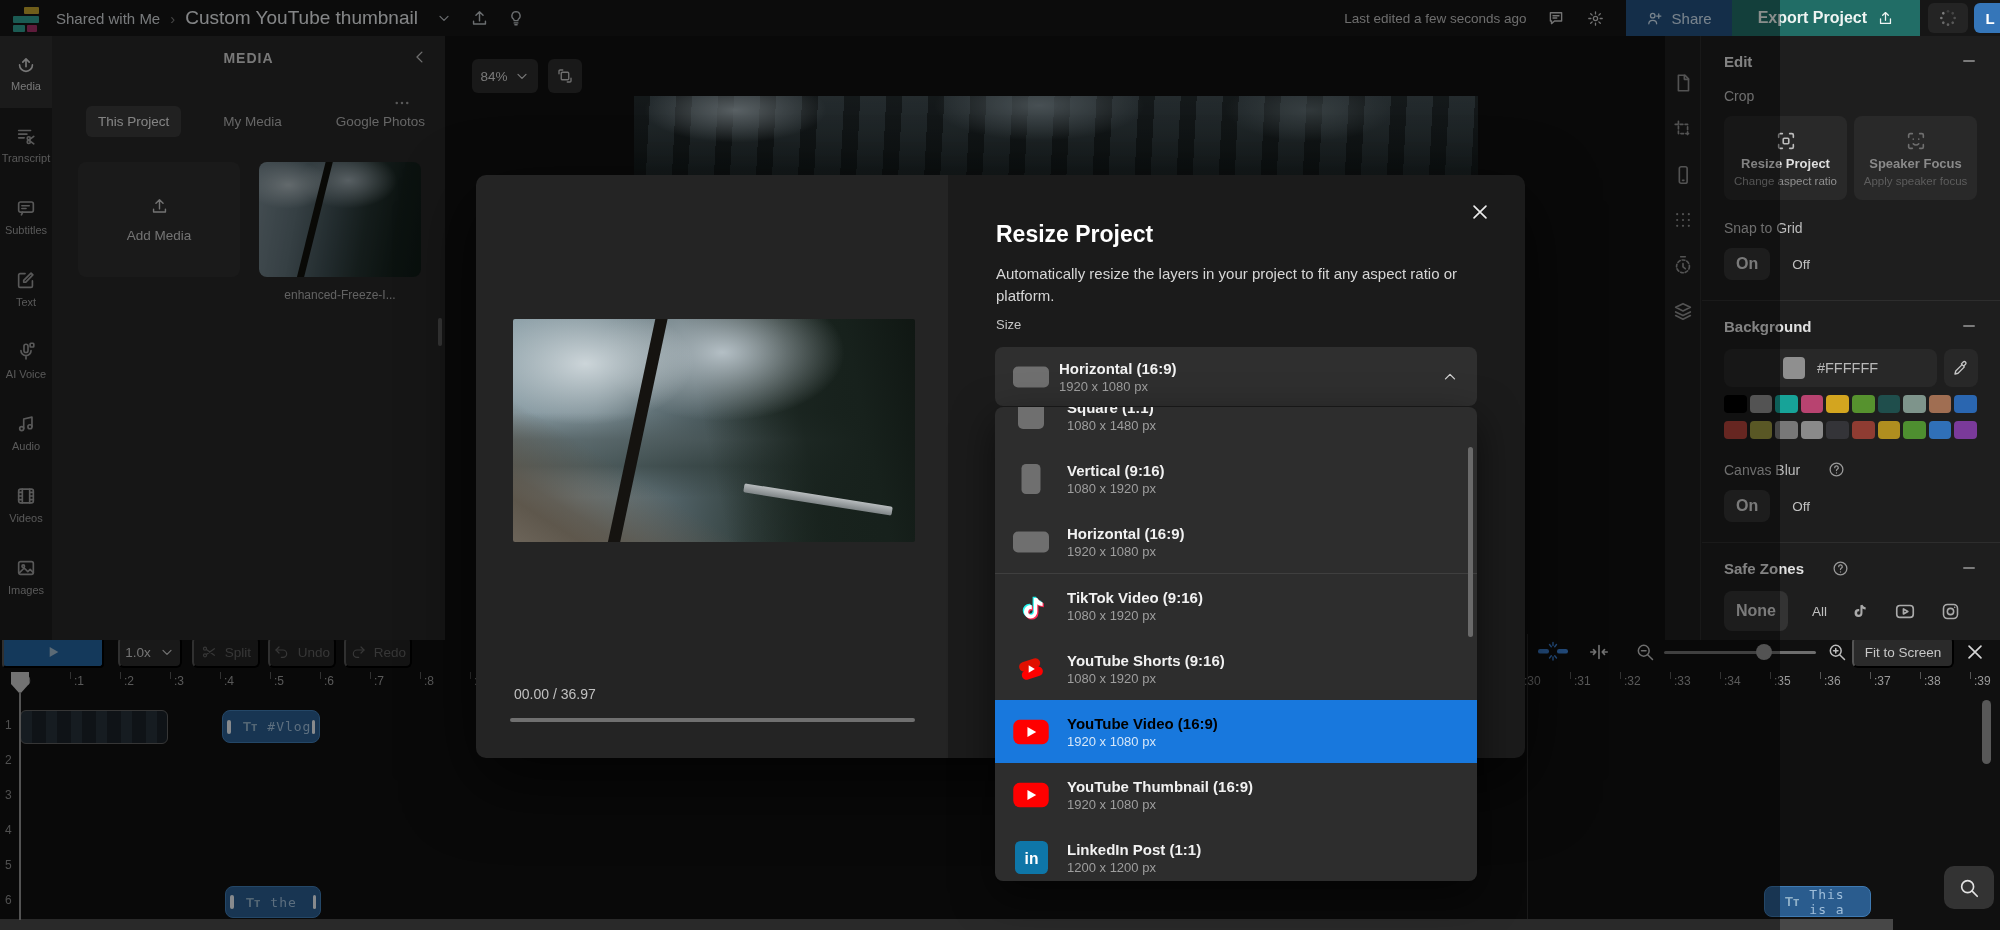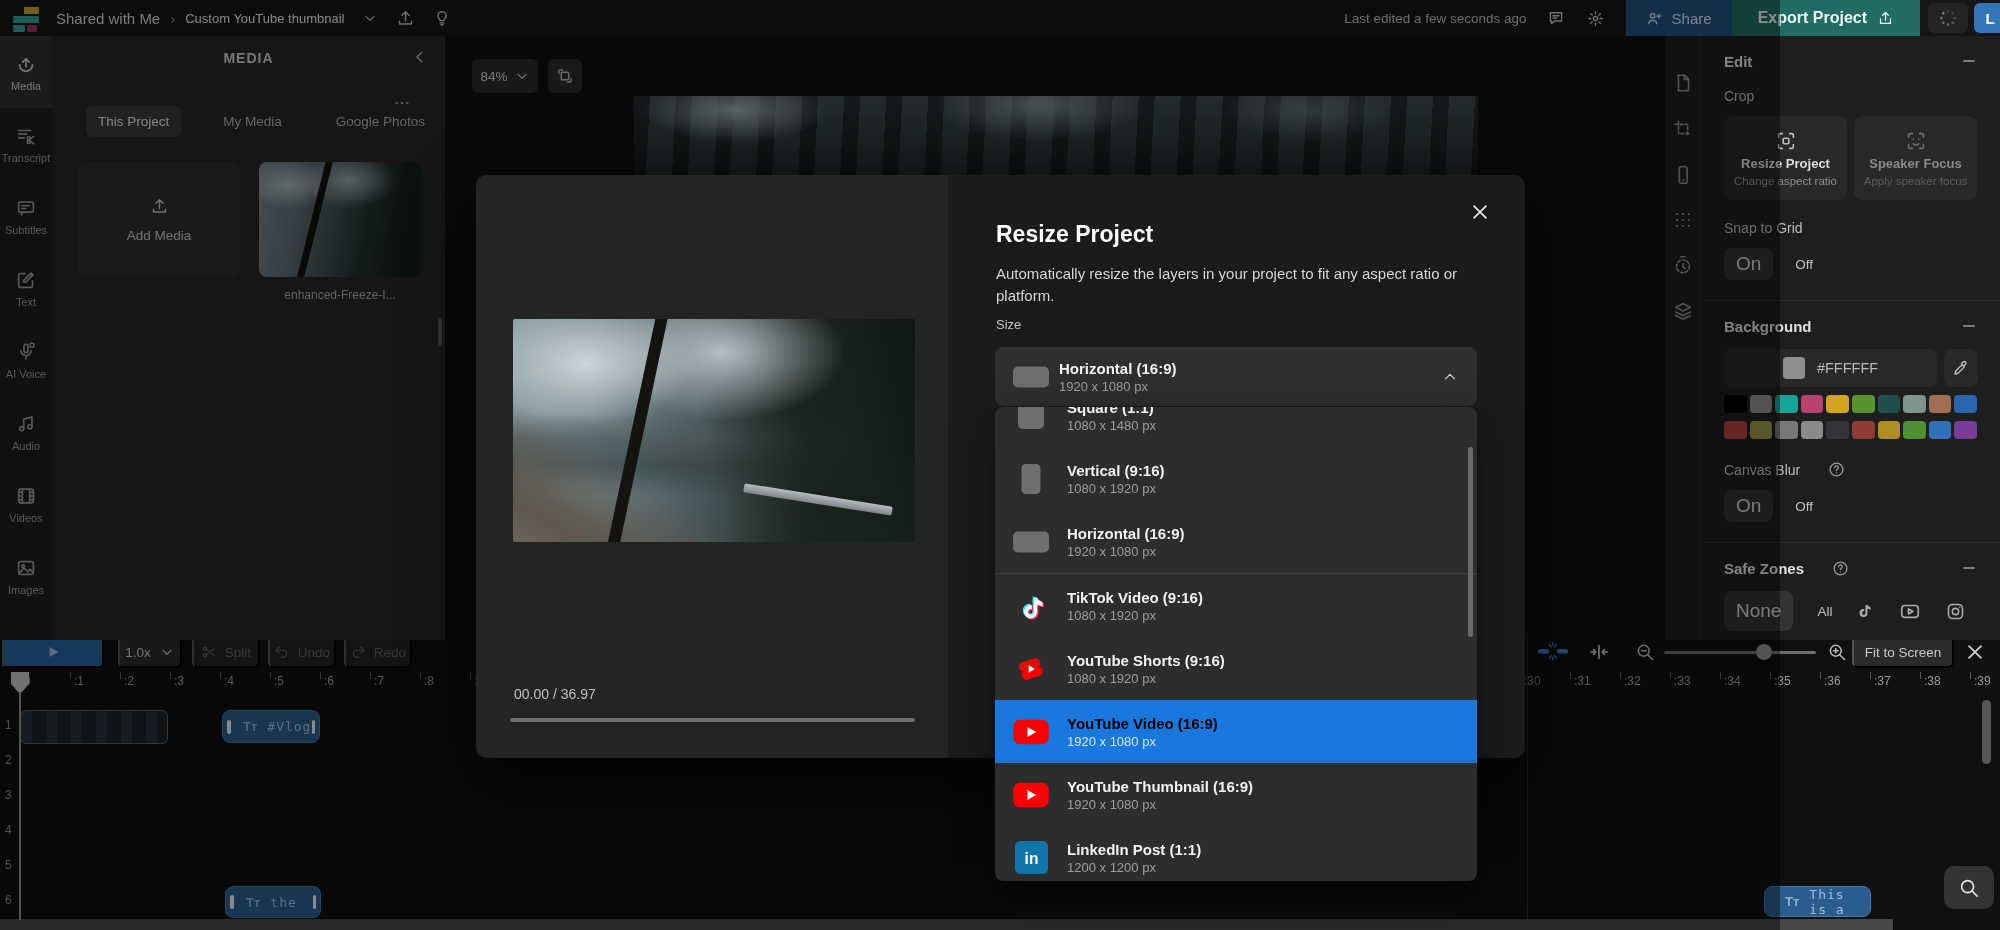--- a/index.html
+++ b/index.html
@@ -12,21 +12,21 @@
   
   #topbar { position:absolute; left:0; top:0; width:2000px; height:36px; background:#161616;
     display:flex; align-items:center; z-index:10; }
   #logo { position:relative; width:30px; height:28px; margin-left:10px; flex:0 0 auto; }
   #logo .b1{position:absolute;left:14px;top:3px;width:15px;height:7px;background:#c2a22e;border-radius:1px;}
   #logo .b2{position:absolute;left:3px;top:12px;width:26px;height:7px;background:#2f9e90;border-radius:1px;}
   #logo .b3{position:absolute;left:3px;top:21px;width:12px;height:7px;background:#2f9e90;border-radius:1px;}
   #logo .b4{position:absolute;left:17px;top:21px;width:10px;height:7px;background:#a33067;border-radius:1px;}
   .crumb { font-size:15px; color:#cfd3d6; margin-left:16px; white-space:nowrap; }
   .crumb-sep { color:#7a7a7a; margin:0 10px; font-size:15px; }
-  .crumb-current { color:#e3e6e8; font-size:13px; }
+  .crumb-current { color:#e3e6e8; font-size:19px; }
   .tb-ic { color:#b9bec2; margin-left:18px; cursor:pointer; }
   #tb-right { margin-left:auto; display:flex; align-items:center; height:36px; }
   #last-edited { font-size:13.5px; color:#bdbdbd; margin-right:20px; }
   .tb-ic2 { color:#c6c6c6; margin-right:22px; }
   #share-btn { height:36px; padding:0 20px; background:#23507f; color:#cfe2f2; font-size:15px;
     display:flex; align-items:center; gap:9px; border:none; cursor:pointer; }
   #export-btn { height:36px; padding:0 26px; background:#216d66; color:#eef4f2; font-size:16px;
     font-weight:bold; display:flex; align-items:center; gap:10px; border:none; cursor:pointer; }
   #spinner-btn { width:40px; height:30px; margin:0 6px 0 8px; background:#242424; border-radius:6px;
     display:flex; align-items:center; justify-content:center; color:#8a8a8a; }
@@ -93,21 +93,21 @@
   #crop-label { margin-top:18px; }
   #edit-cards { display:flex; gap:7px; margin-top:12px; }
   .edit-card { width:123px; height:84px; background:#292929; border-radius:8px; display:flex;
     flex-direction:column; align-items:center; justify-content:center; gap:4px; cursor:pointer; }
   .edit-card .ec-title { font-size:13px; font-weight:bold; color:#dedede; }
   .edit-card .ec-sub { font-size:11.5px; color:#909090; }
   .edit-card.disabled .ec-title { color:#8a8a8a; }
   .edit-card.disabled .ec-sub { color:#5d5d5d; }
   .toggle-row { display:flex; align-items:center; gap:22px; margin-top:12px; }
   .pill { min-width:44px; height:32px; padding:0 12px; background:#333; border-radius:8px; color:#d2d2d2;
-    font-size:19px; display:flex; align-items:center; justify-content:center; cursor:pointer; }
+    font-size:16px; display:flex; align-items:center; justify-content:center; cursor:pointer;font-weight:bold; }
   .pill-off { font-size:13.5px; color:#c0c0c0; cursor:pointer; }
   .rp-divider { height:1px; background:#2d2d2d; margin:20px -22px 16px -22px; }
   #bg-color-row { display:flex; gap:7px; margin-top:14px; }
   #color-input { flex:1; height:38px; background:#282828; border-radius:8px; display:flex; align-items:center;
     justify-content:center; gap:12px; cursor:pointer; }
   #color-swatch { width:22px; height:22px; background:#8f8f8f; border-radius:4px; }
   #color-value { font-size:14.5px; color:#b8b8b8; }
   #eyedropper-btn { width:34px; height:38px; background:#282828; border-radius:8px; display:flex;
     align-items:center; justify-content:center; color:#c6c6c6; cursor:pointer; }
   .swatch-row { display:flex; gap:3px; margin-top:8px; }

